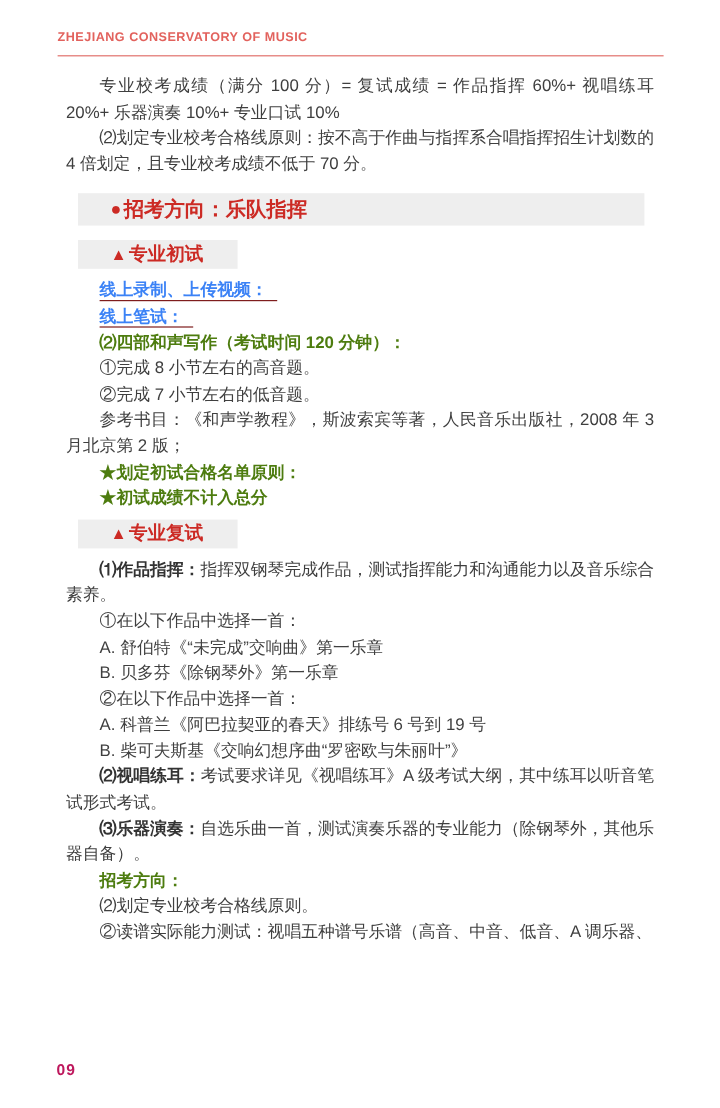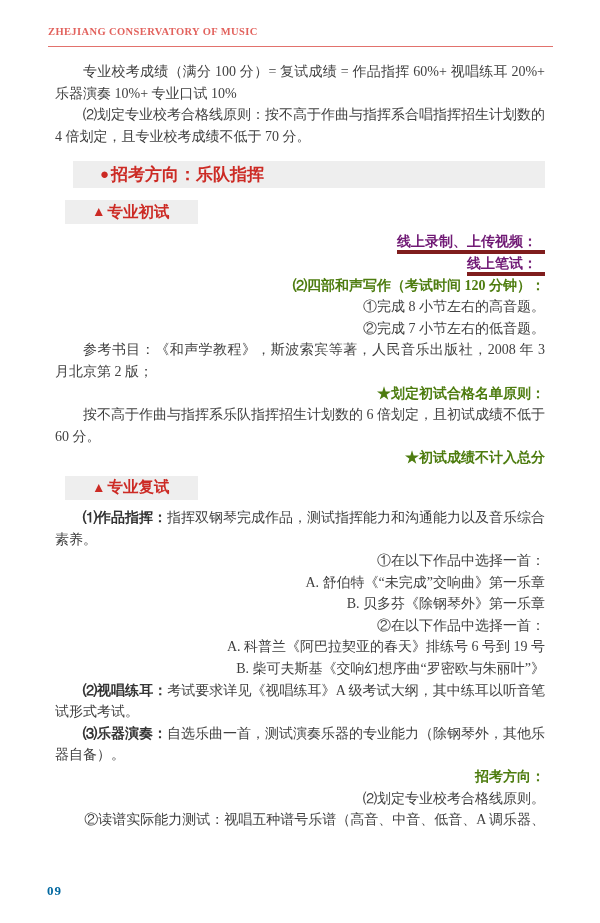--- a/index.html
+++ b/index.html
@@ -1,21 +1,21 @@
 <!DOCTYPE html>
 <html lang="zh"><head>
 <meta charset="utf-8">
 <style>
   html,body{margin:0;padding:0;background:#ffffff;}
   .page{
     position:relative;
     width:600px;height:914px;
     background:#ffffff;
     overflow:hidden;
-    font-family:Liberation Serif, serif;
+    font-family:Liberation Sans, sans-serif;
   }
   
   .hdr{padding:25px 47px 0 48px;}
   .brand{
     font-size:10.5px;
     font-weight:700;
     letter-spacing:0.4px;
     color:#e2625d;
     line-height:13px;
   }
@@ -32,22 +32,22 @@
     margin:0;
     font-size:14px;
     line-height:21.6px;
     color:#3f3f3f;
     text-align:justify;
     text-indent:2em;
   }
   .para.bold{font-weight:700;color:#4d7c0f;}
   .lead{font-weight:700;color:#333333;}
   .ul{
-    font-weight:700;color:#701a75;
-    border-bottom:4px solid #7f1d1d;
+    font-weight:700;color:#3b82f6;
+    border-bottom:1px solid #7f1d1d;
     padding-right:8px;padding-bottom:1px;
   }
   
   .bar{
     background:#eeeeee;
     color:#cc2a24;
     font-weight:700;
     margin-left:10px;
     display:flex;align-items:center;
   }
@@ -60,28 +60,28 @@
   }
   .bar.h2{
     width:auto;height:24px;
     align-self:flex-start;
     display:inline-flex;
     padding:0 28px 0 27px;
     margin-top:7px;margin-bottom:7px;
     font-size:15.5px;
   }
   .bar .marker{margin-right:2px;font-size:0.88em;}
-  .content{display:flex;flex-direction:column;align-items:flex-end;}
+  .content{display:flex;flex-direction:column;align-items:flex-start;}
   
   .pagenum{
     position:absolute;
     left:47px;bottom:15px;
     font-size:13px;
     font-weight:700;
-    color:#0369a1;
+    color:#be185d;
     letter-spacing:1px;
   }
 </style>
 </head>
 <body>
 
 <div class="page">
 
   <header class="hdr">
     <div class="brand">ZHEJIANG CONSERVATORY OF MUSIC</div>
@@ -99,21 +99,20 @@
         <span class="marker">▲</span>
         <span>专业初试</span>
       </div>
       <p class="para"><span class="ul">线上录制、上传视频：</span></p>
       <p class="para"><span class="ul">线上笔试：</span></p>
       <p class="para bold"><span>⑵四部和声写作（考试时间 120 分钟）：</span></p>
       <p class="para"><span>①完成 8 小节左右的高音题。</span></p>
       <p class="para"><span>②完成 7 小节左右的低音题。</span></p>
       <p class="para"><span>参考书目：《和声学教程》，斯波索宾等著，人民音乐出版社，2008 年 3 月北京第 2 版；</span></p>
       <p class="para bold"><span>★划定初试合格名单原则：</span></p>
-      <p class="para"><span>按不高于作曲与指挥系乐队指挥招生计划数的 6 倍划定，且初试成绩不低于 60 分。</span></p>
       <p class="para bold"><span>★初试成绩不计入总分</span></p>
       <div class="bar h2">
         <span class="marker">▲</span>
         <span>专业复试</span>
       </div>
       <p class="para"><span class="lead">⑴作品指挥：</span><span>指挥双钢琴完成作品，测试指挥能力和沟通能力以及音乐综合素养。</span></p>
       <p class="para"><span>①在以下作品中选择一首：</span></p>
       <p class="para"><span>A. 舒伯特《“未完成”交响曲》第一乐章</span></p>
       <p class="para"><span>B. 贝多芬《除钢琴外》第一乐章</span></p>
       <p class="para"><span>②在以下作品中选择一首：</span></p>

